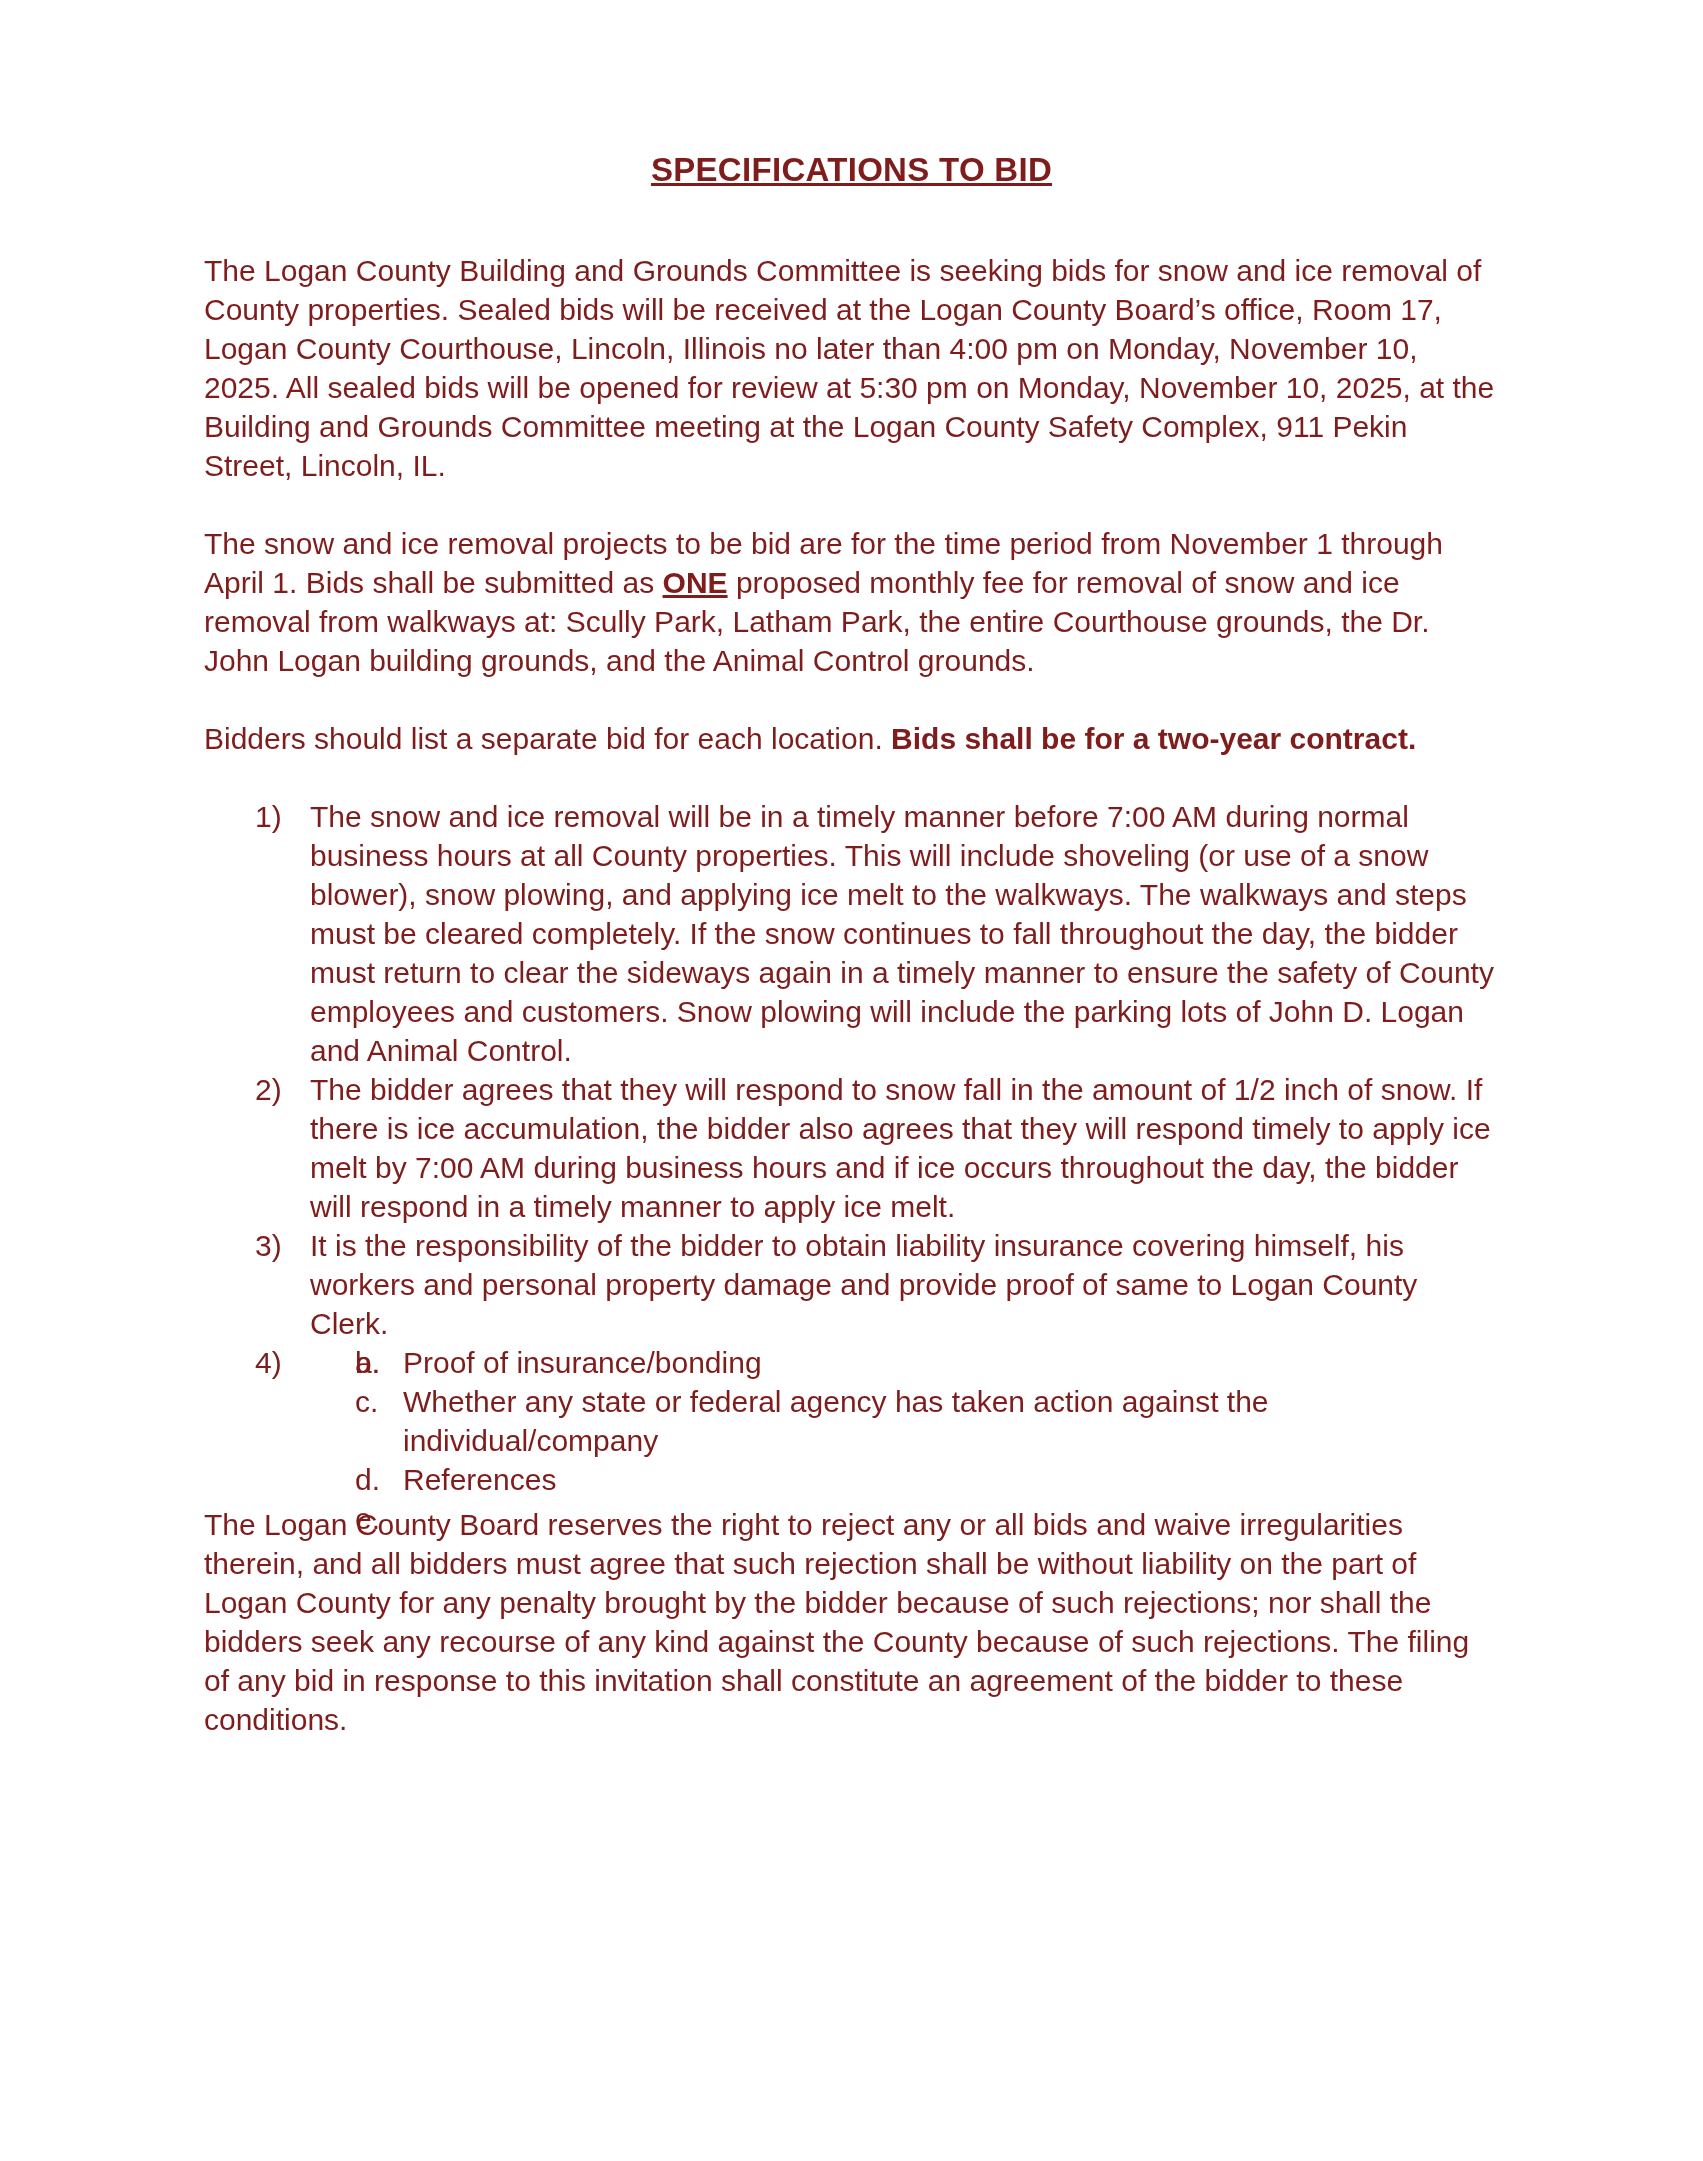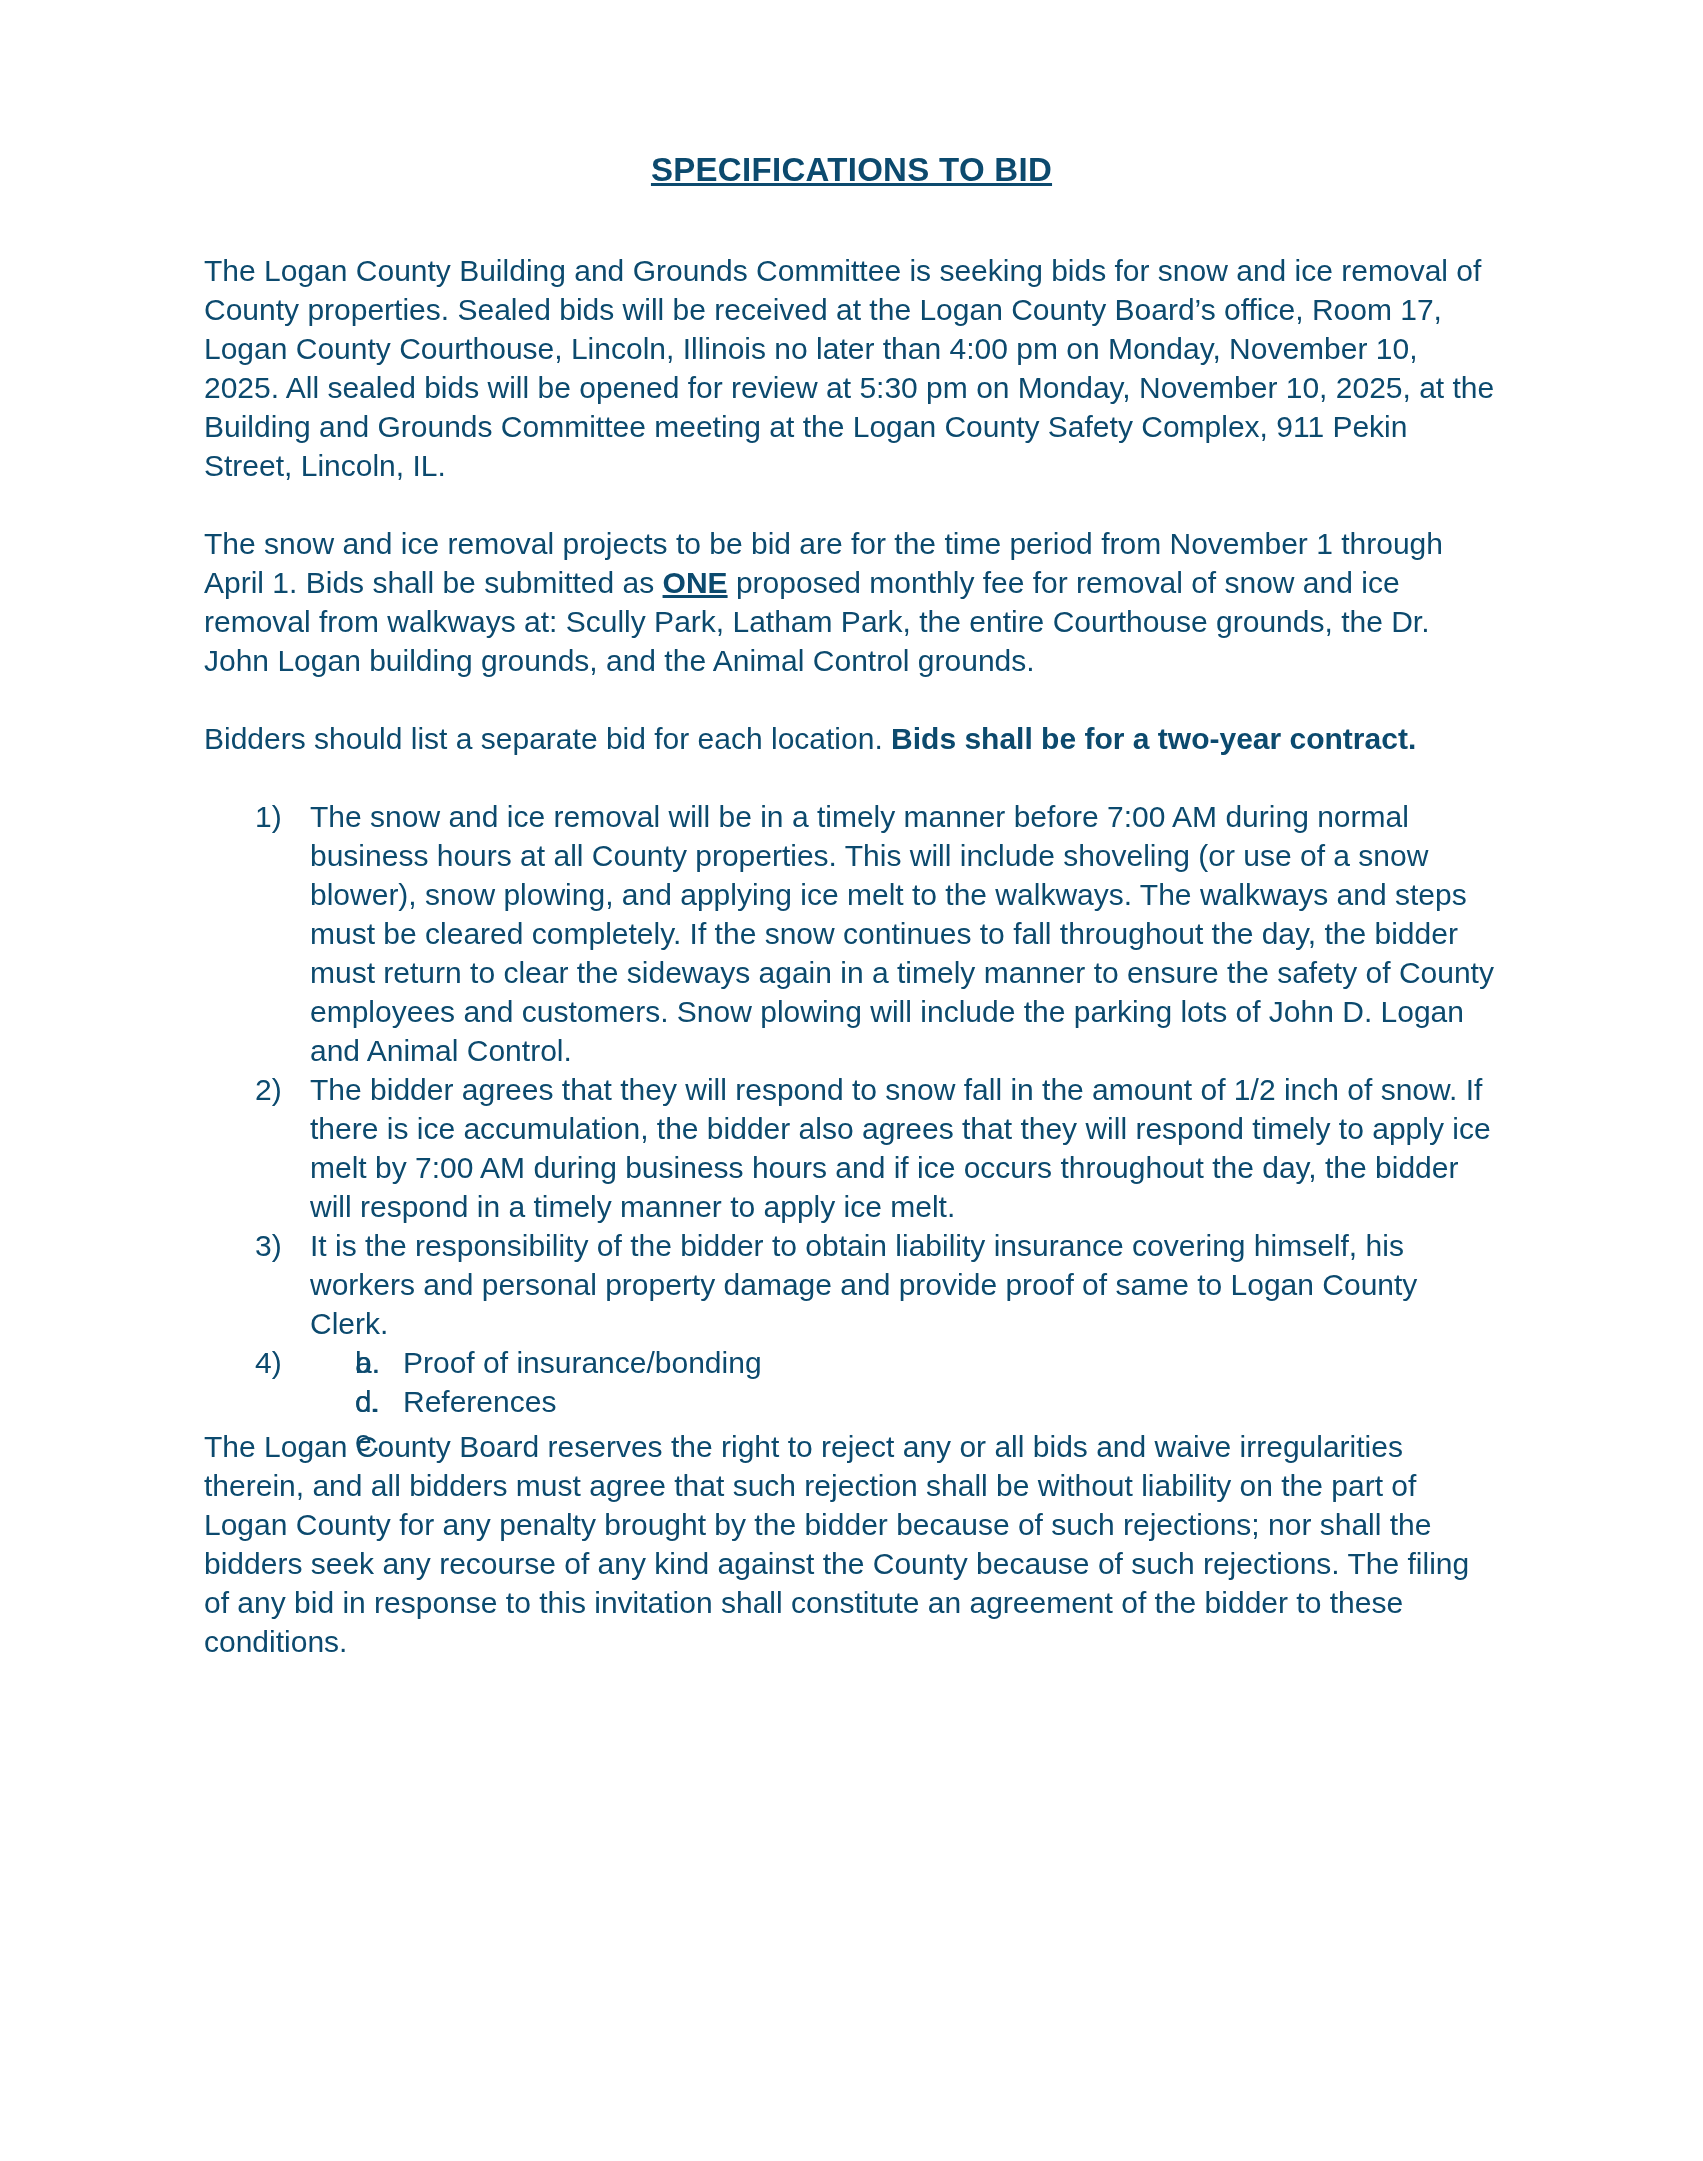--- a/index.html
+++ b/index.html
@@ -5,21 +5,21 @@
   * { margin: 0; padding: 0; box-sizing: border-box; }
   html, body { background: #ffffff; }
   body {
     width: 1703px;
     font-family: "Liberation Sans", sans-serif;
   }
   .page {
     width: 1703px;
     min-height: 2161px;
     background: #ffffff;
-    color: #0c4a6e;
+    color: #7f1d1d;
     padding: 150px 204px 80px 204px;
     font-size: 30px;
     line-height: 39px;
   }
   .doc-title {
     text-align: center;
     font-size: 33px;
     font-weight: bold;
     text-decoration: underline;
     line-height: 40px;
@@ -91,20 +91,21 @@
         <span class="li-label">a.</span>
       </div>
 
       <div class="li2">
         <span class="li-label">b.</span>
         <span class="li-text">Proof of insurance/bonding</span>
       </div>
 
       <div class="li2">
         <span class="li-label">c.</span>
+        <span class="li-text">Whether any state or federal agency has taken action against the individual/company</span>
       </div>
 
       <div class="li2">
         <span class="li-label">d.</span>
         <span class="li-text">References</span>
       </div>
 
       <div class="li2">
         <span class="li-label">e.</span>
       </div>

